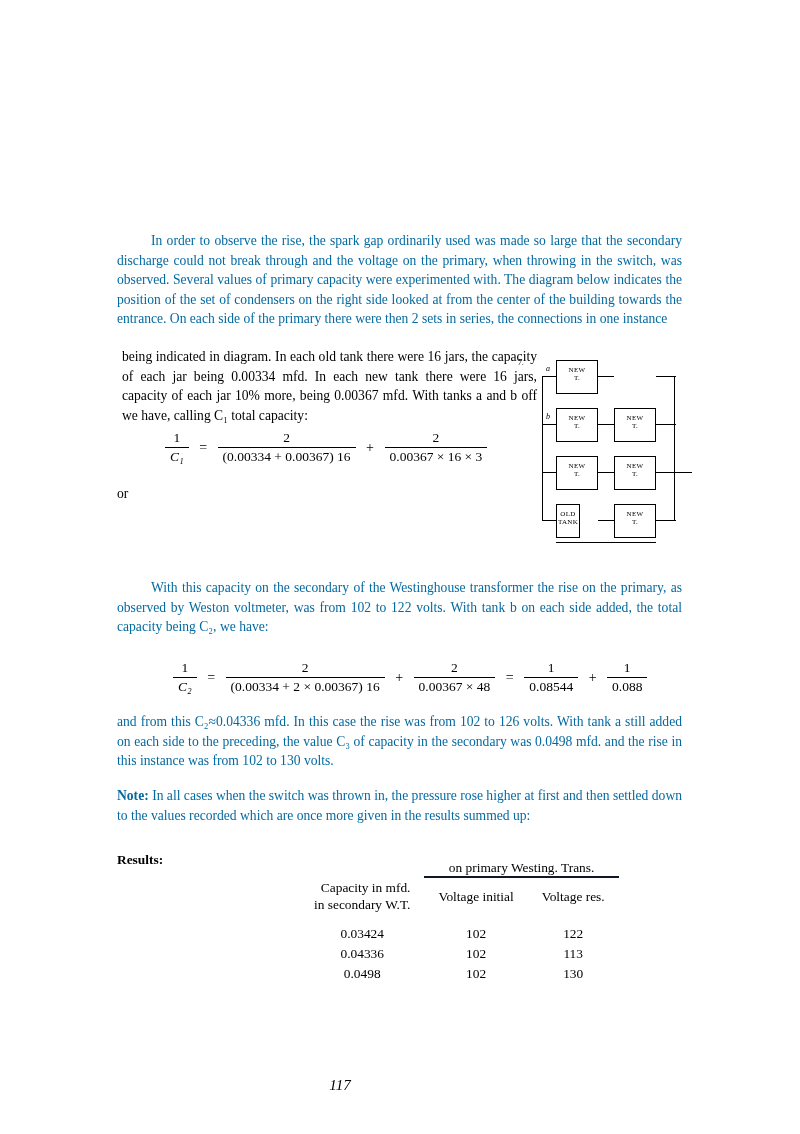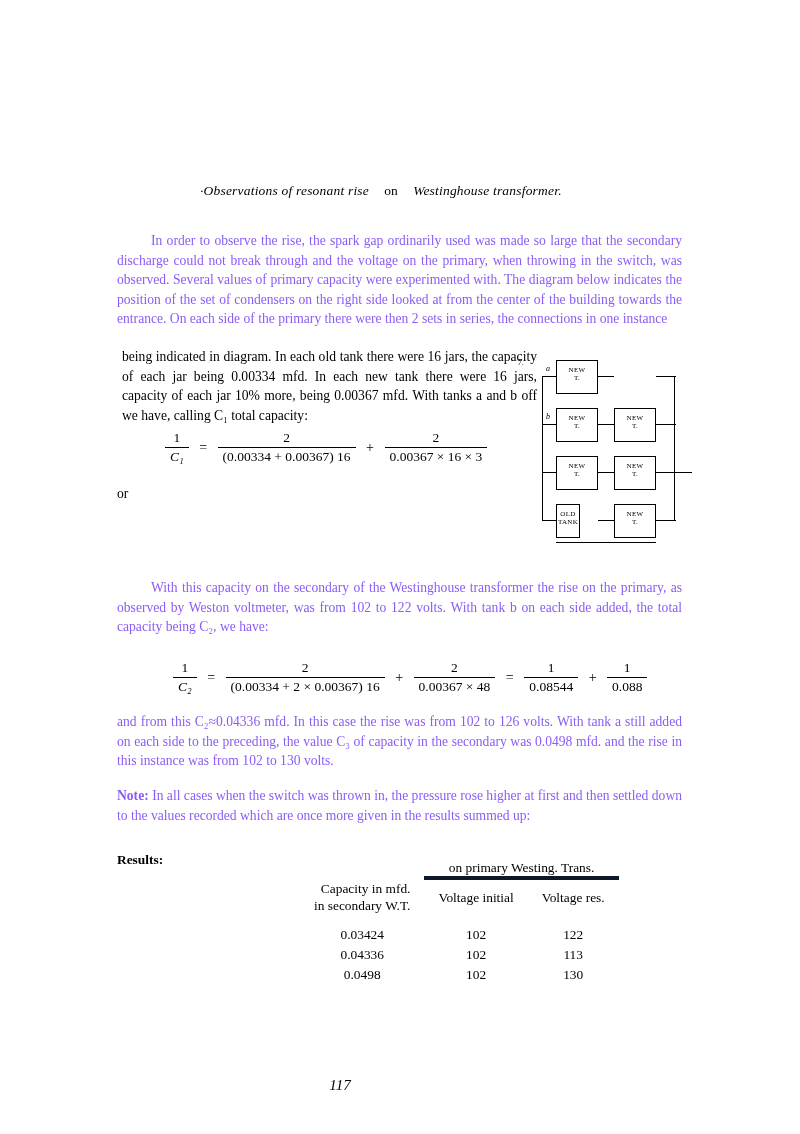--- a/index.html
+++ b/index.html
@@ -34,21 +34,21 @@
     white-space: nowrap;
   }
   .heading .nm { font-style: italic; }
 
   
   .para {
     position: absolute;
     font-size: 13.6px;
     line-height: 19.6px;
     text-align: justify;
-    color: #8b5cf6;
+    color: #0369a1;
   }
   .para b { font-weight: bold; }
 
   #para1 {
     left: 117px;
     top: 231px;
     width: 565px;
   }
   #para1 .indent { text-indent: 34px; }
 
@@ -126,21 +126,21 @@
   .results-table td, .results-table th {
     font-weight: normal;
     text-align: center;
     padding: 2px 14px;
   }
   .results-table .hd-group {
     border-bottom: 1px solid #000;
     padding-bottom: 0;
   }
   .results-table .colhead {
-    border-top: 4px solid #0f172a;
+    border-top: 2px solid #0f172a;
     padding-top: 2px;
   }
   .results-table .lefthead {
     text-align: right;
     line-height: 17px;
   }
   .results-table .spacer td { height: 9px; padding: 0; }
 
   
   .pageno {
@@ -199,27 +199,20 @@
     color: #f2e9a8;
     font-family: "DejaVu Sans", sans-serif;
   }
   .wm-text .b { font-weight: bold; }
 </style>
 </head>
 <body>
 
 <div class="page">
 
-  <div class="heading">
-    <span>·Observations of resonant rise</span>
-    <span style="display:inline-block;width:8px"></span>
-    <span style="font-style:normal">on</span>
-    <span style="display:inline-block;width:8px"></span>
-    <span class="nm">Westinghouse transformer.</span>
-  </div>
 
   <div class="para" id="para1">
     <span class="indent" style="display:block">In order to observe the rise, the spark gap ordinarily used was made so large that the secondary discharge could not break through and the voltage on the primary, when throwing in the switch, was observed. Several values of primary capacity were experimented with. The diagram below indicates the position of the set of condensers on the right side looked at from the center of the building towards the entrance. On each side of the primary there were then 2 sets in series, the connections in one instance</span>
   </div>
 
   <div class="narrow-wrap">being indicated in diagram. In each old tank there were 16 jars, the capacity of each jar being 0.00334 mfd. In each new tank there were 16 jars, capacity of each jar 10% more, being 0.00367 mfd. With tanks a and b off we have, calling C₁ total capacity:</div>
 
   <div class="eq" id="eq1">
     <span class="frac">
       <span class="num">1</span>

